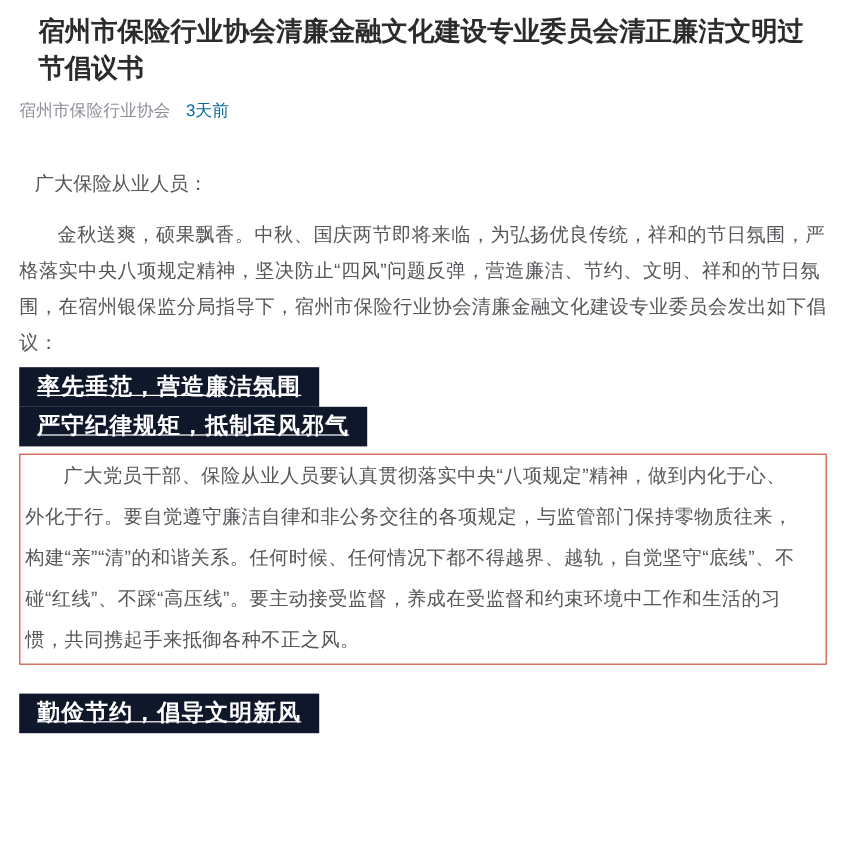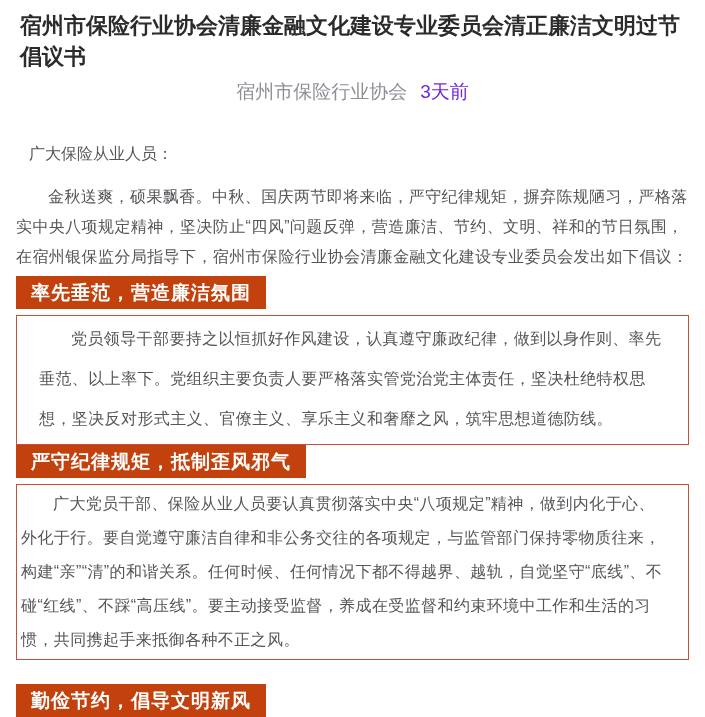--- a/index.html
+++ b/index.html
@@ -7,62 +7,62 @@
   body {
     width: 705px;
     height: 717px;
     overflow: hidden;
     background: #ffffff;
     font-family: "Liberation Sans", "DejaVu Sans", sans-serif;
   }
   .page { padding: 8px 16px 0 16px; }
 
   .article-title {
-    margin: 2px 0 0 4px;
+    margin: 2px 0 0 16px;
     font-size: 22px;
     font-weight: bold;
     line-height: 31px;
     color: #2b2b2b;
     letter-spacing: 0;
   }
 
   .meta-row {
     margin-top: 10px;
-    font-size: 19px;
+    font-size: 14px;
     line-height: 20px;
     display: flex;
     align-items: baseline;
-    justify-content: center;
   }
   .author { color: #8e8e99; margin-right: 13px; cursor: pointer; }
-  .timestamp { color: #6d28d9; }
+  .timestamp { color: #0369a1; }
 
   .content { margin-top: 37px; color: #55555a; }
   .salutation {
     margin: 13px;
     font-size: 16px;
     line-height: 30px;
   }
   .intro {
     margin: 3px 0 0 0;
     font-size: 16px;
     line-height: 30px;
     text-indent: 2em;
     letter-spacing: 0.4px;
   }
 
   .section-badge {
     display: inline-block;
-    background: #c2410c;
+    background: #0f172a;
     color: #ffffff;
     font-size: 19px;
     font-weight: bold;
     line-height: 19px;
     padding: 7px 15px;
     letter-spacing: 1px;
+    text-decoration: underline;
   }
   .section-box {
     border: 1.5px solid #c8503a;
     margin-top: 6px;
   }
   .section-box p {
     margin: 0;
     font-size: 16px;
     color: #55555a;
     text-indent: 2em;
@@ -88,27 +88,24 @@
 
   <div class="meta-row">
     <span class="author">宿州市保险行业协会</span>
     <span class="timestamp">3天前</span>
   </div>
 
   <div class="content">
 
     <p class="salutation">广大保险从业人员：</p>
 
-    <p class="intro">金秋送爽，硕果飘香。中秋、国庆两节即将来临，严守纪律规矩，摒弃陈规陋习，严格落实中央八项规定精神，坚决防止“四风”问题反弹，营造廉洁、节约、文明、祥和的节日氛围，在宿州银保监分局指导下，宿州市保险行业协会清廉金融文化建设专业委员会发出如下倡议：</p>
+    <p class="intro">金秋送爽，硕果飘香。中秋、国庆两节即将来临，为弘扬优良传统，祥和的节日氛围，严格落实中央八项规定精神，坚决防止“四风”问题反弹，营造廉洁、节约、文明、祥和的节日氛围，在宿州银保监分局指导下，宿州市保险行业协会清廉金融文化建设专业委员会发出如下倡议：</p>
 
     <div class="section section-1">
       <div class="section-badge">率先垂范，营造廉洁氛围</div>
-      <div class="section-box">
-        <p>党员领导干部要持之以恒抓好作风建设，认真遵守廉政纪律，做到以身作则、率先垂范、以上率下。党组织主要负责人要严格落实管党治党主体责任，坚决杜绝特权思想，坚决反对形式主义、官僚主义、享乐主义和奢靡之风，筑牢思想道德防线。</p>
-      </div>
     </div>
 
     <div class="section section-2">
       <div class="section-badge">严守纪律规矩，抵制歪风邪气</div>
       <div class="section-box">
         <p>广大党员干部、保险从业人员要认真贯彻落实中央“八项规定”精神，做到内化于心、外化于行。要自觉遵守廉洁自律和非公务交往的各项规定，与监管部门保持零物质往来，构建“亲”“清”的和谐关系。任何时候、任何情况下都不得越界、越轨，自觉坚守“底线”、不碰“红线”、不踩“高压线”。要主动接受监督，养成在受监督和约束环境中工作和生活的习惯，共同携起手来抵御各种不正之风。</p>
       </div>
     </div>
 
     <div class="section section-3">

